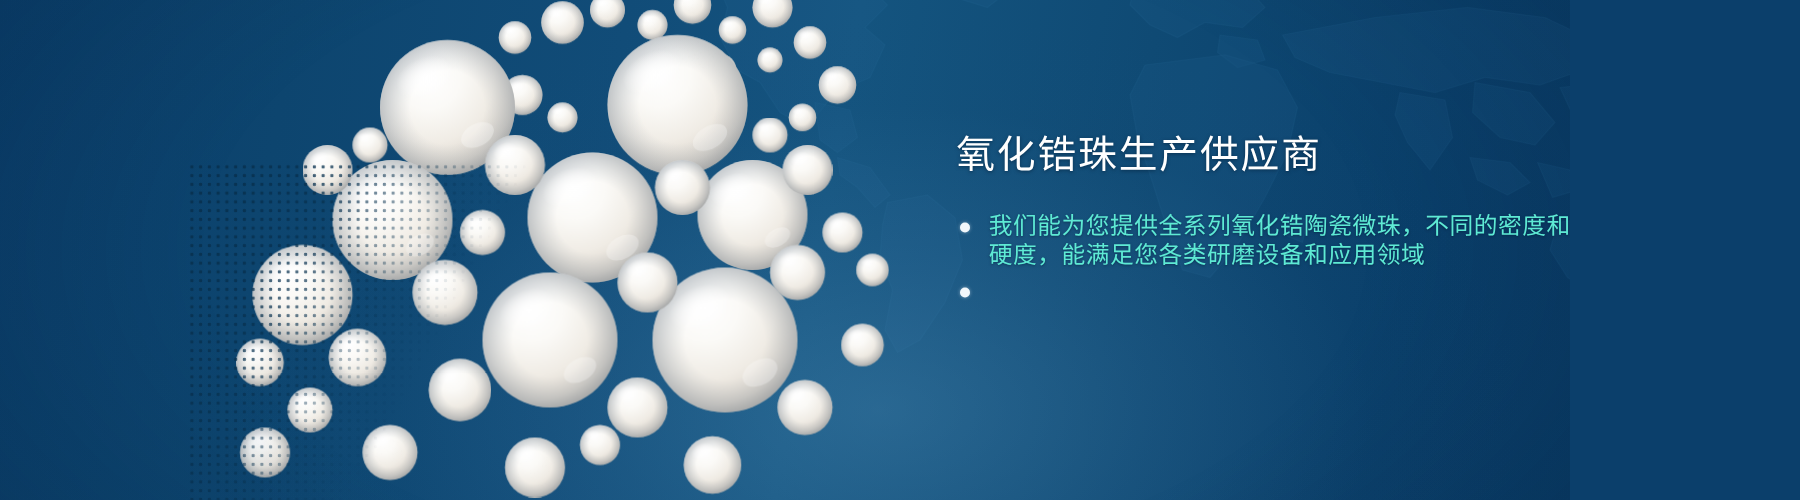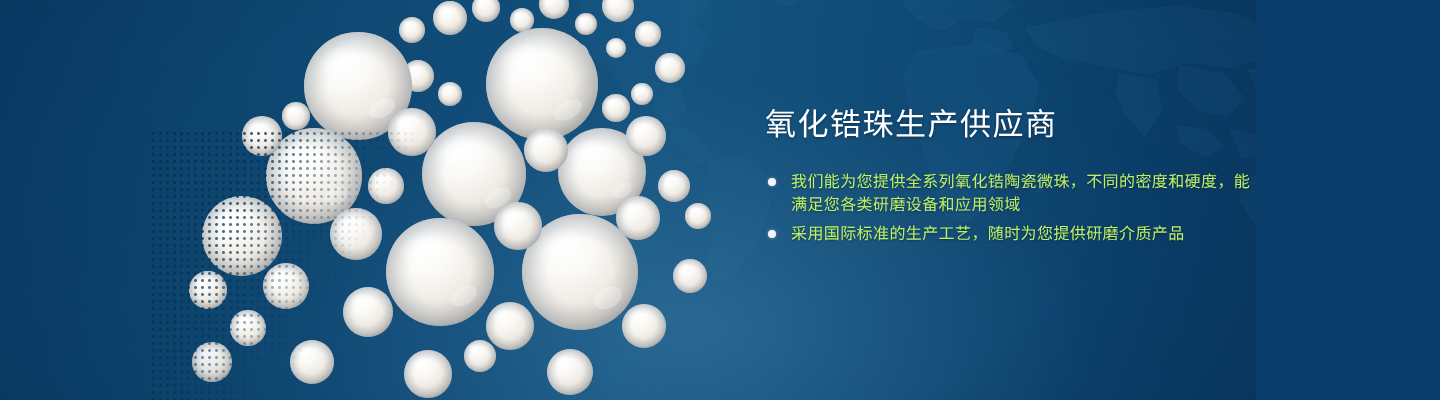--- a/index.html
+++ b/index.html
@@ -107,22 +107,22 @@
     white-space: nowrap;
   }
   ul.bullets {
     list-style: none;
     margin: 0;
     padding: 0;
   }
   ul.bullets li {
     position: relative;
     padding-left: 26px;
-    color: #bef264;
-    font-size: 16px;
+    color: #5eead4;
+    font-size: 19px;
     line-height: 23px;
     letter-spacing: 0.4px;
     margin-bottom: 6px;
     text-shadow: 0 1px 2px rgba(3,26,48,0.5);
   }
   ul.bullets li:last-child { margin-bottom: 0; }
   .dot {
     position: absolute;
     left: 3px;
     top: 8px;
@@ -495,18 +495,17 @@
 
   <div class="copy">
     <h1 class="headline">氧化锆珠生产供应商</h1>
     <ul class="bullets">
       <li>
         <span class="dot"></span>
         <span>我们能为您提供全系列氧化锆陶瓷微珠，不同的密度和硬度，能满足您各类研磨设备和应用领域</span>
       </li>
       <li>
         <span class="dot"></span>
-        <span>采用国际标准的生产工艺，随时为您提供研磨介质产品</span>
       </li>
     </ul>
   </div>
 
 </div>
 
 </body></html>

